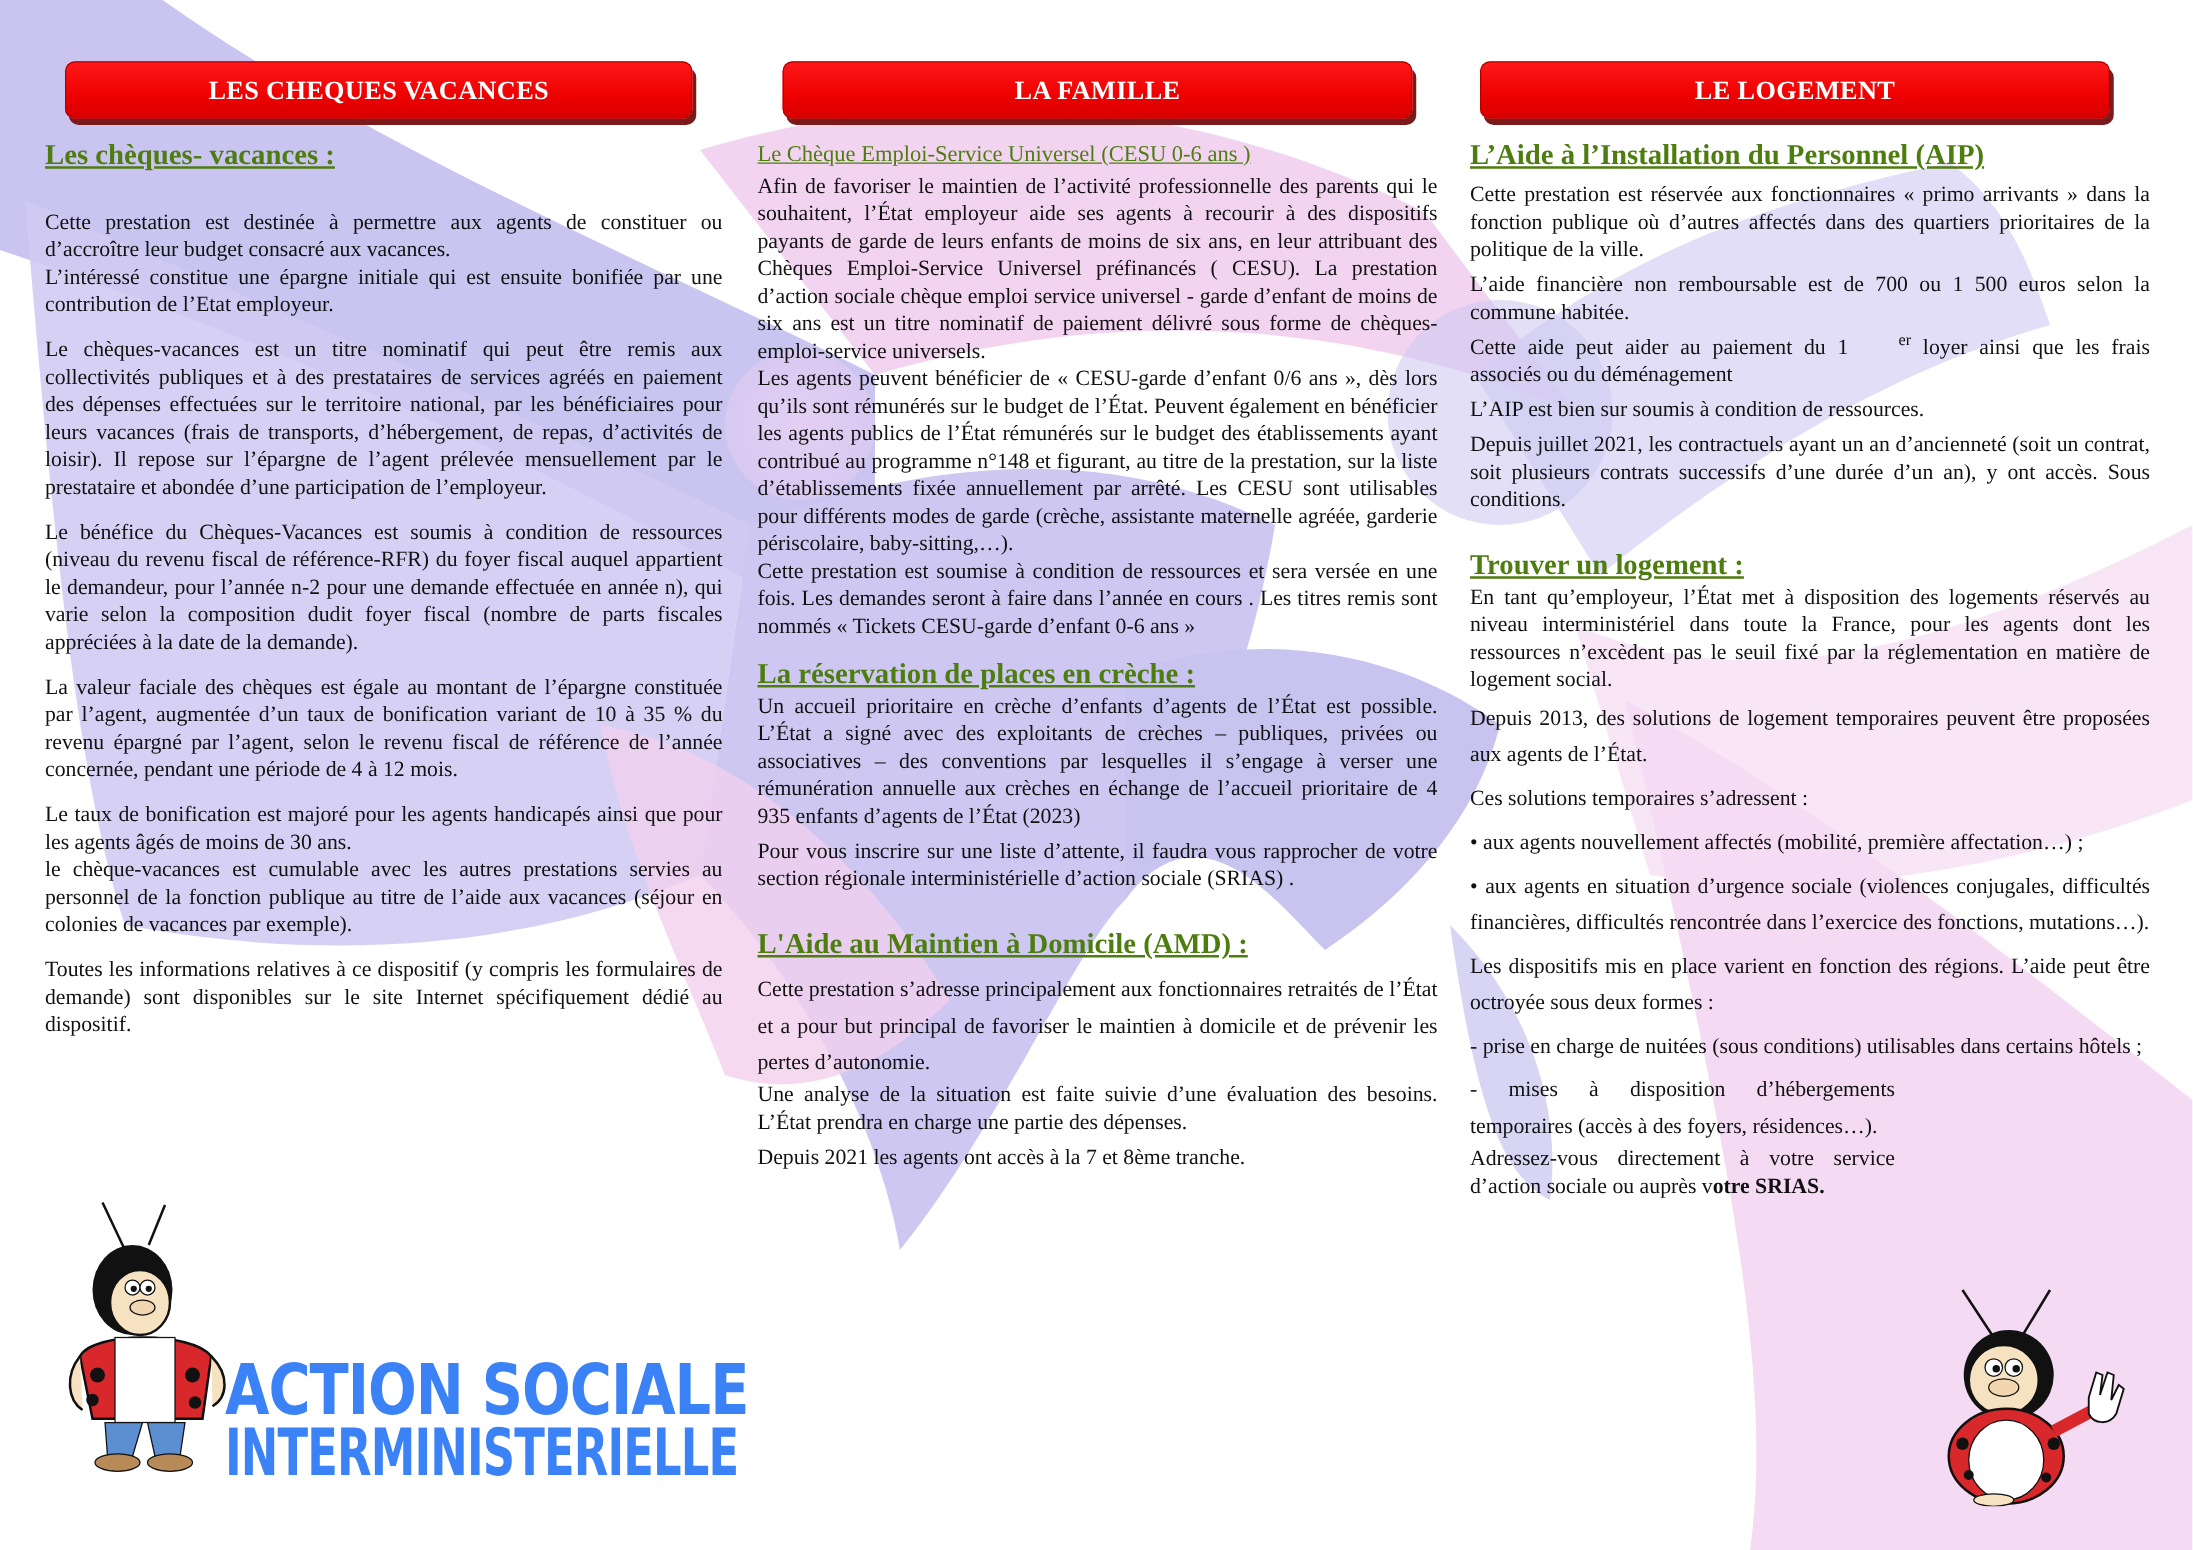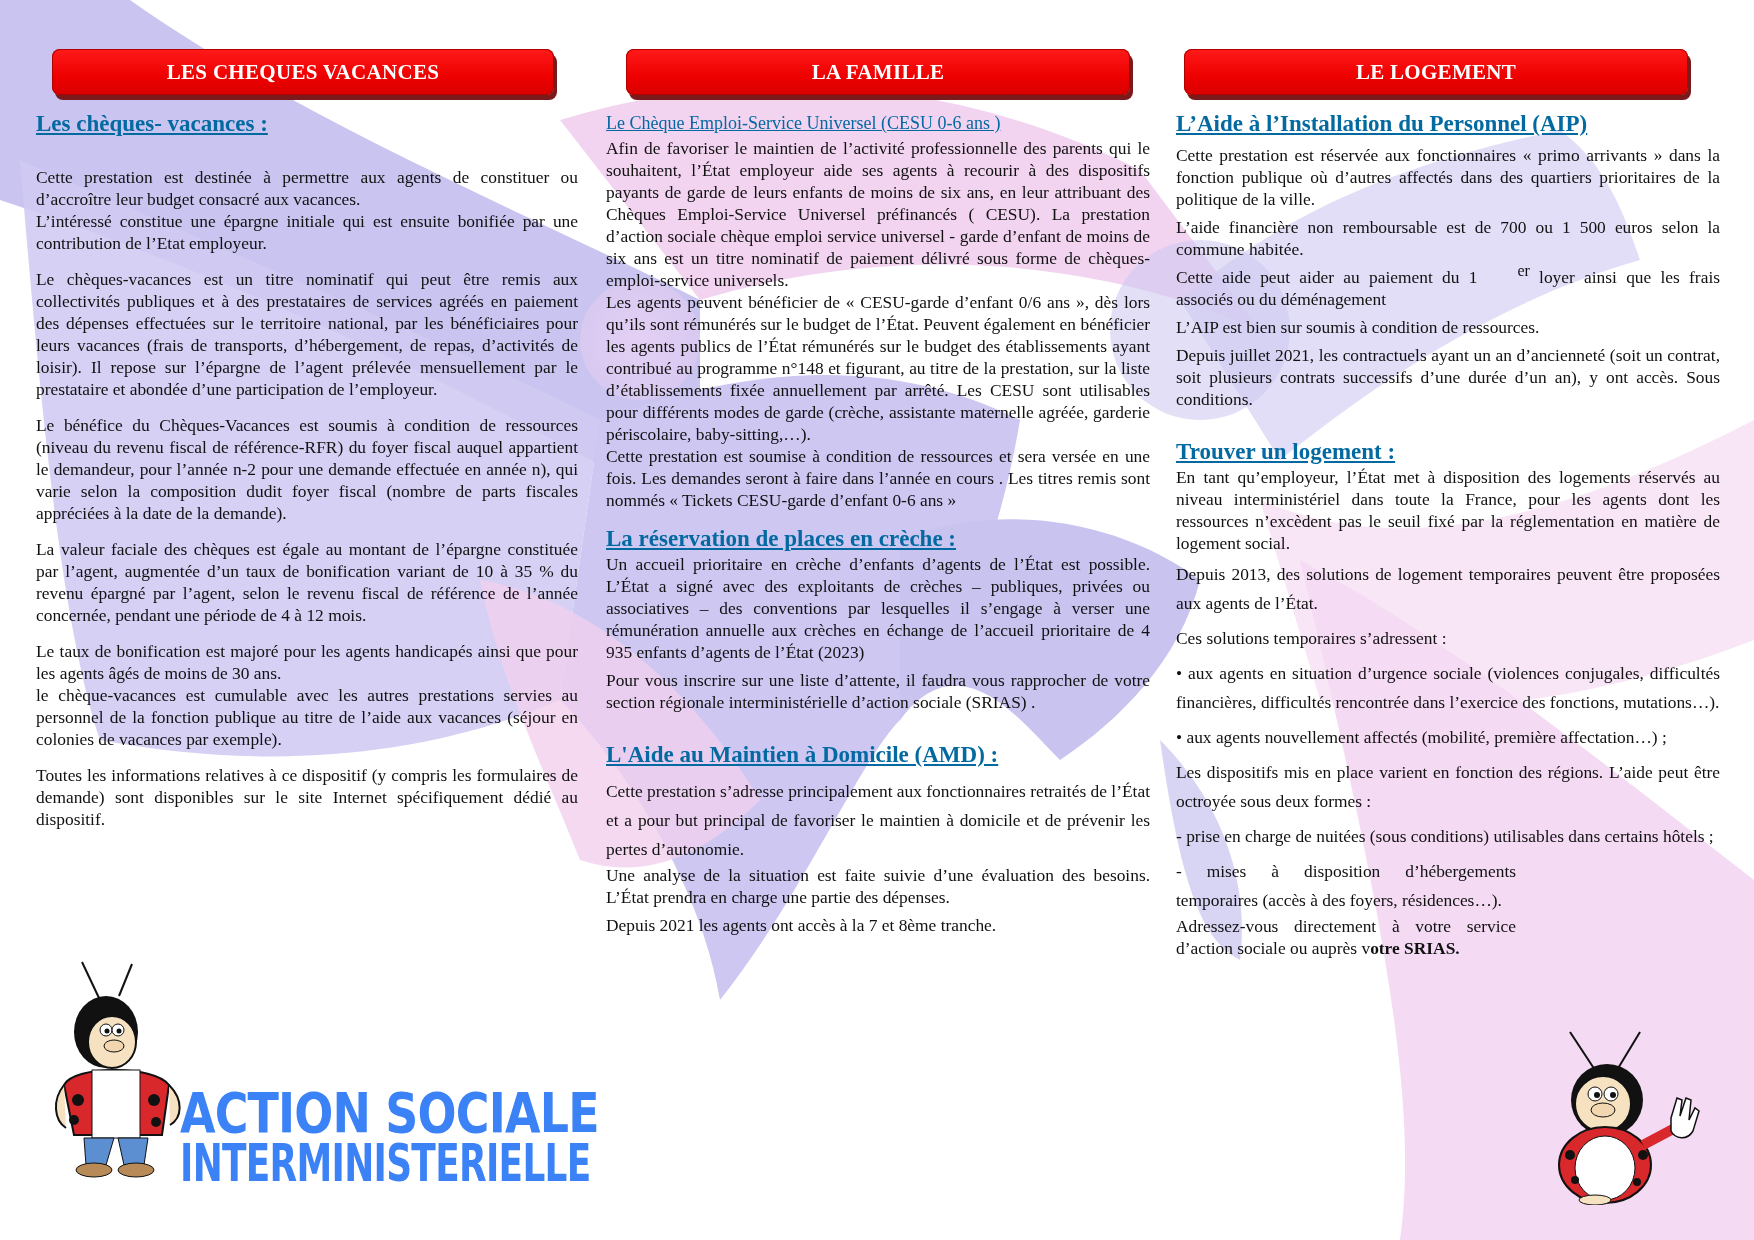--- a/index.html
+++ b/index.html
@@ -30,33 +30,33 @@
     .col-1 .banner { left: 16px; width: 502px; }
     .col-2 .banner { left: 20px; width: 504px; }
     .col-3 .banner { left: 8px; width: 504px; }
 
     .content { position: absolute; left: 0; right: 0; }
     .col-1 .content { top: 110px; }
     .col-2 .content { top: 109px; }
     .col-3 .content { top: 110px; }
 
     h2 {
-      margin: 0; color: #0369a1; font-weight: bold; text-decoration: underline;
+      margin: 0; color: #4d7c0f; font-weight: bold; text-decoration: underline;
       font-size: 23px; line-height: 28px;
     }
     .col-2 h2.first { font-size: 18px; font-weight: normal; }
     p {
       margin: 0; font-size: 17.4px; line-height: 22px; text-align: justify;
     }
     .gap-l { margin-top: 14px; }
     .gap-m { margin-top: 6px; }
     .gap-xl { margin-top: 28px; }
     .spaced p { line-height: 29px; }
     .strong { font-weight: bold; }
-    sup { font-size: 16px; line-height: 0; margin-left: 40px; }
+    sup { font-size: 13px; line-height: 0; margin-left: 40px; }
 
     .logo-block { position: absolute; left: 40px; top: 958px; width: 560px; height: 240px; }
     .logo-text {
       position: absolute; left: 140px; top: 130px;
       color: #3b82f6; font-family: "DejaVu Sans", sans-serif; font-weight: bold;
       line-height: 50px; letter-spacing: -1px;
     }
     .logo-text .l1 { font-size: 56px; display: block; transform: scaleX(0.82); transform-origin: left; }
     .logo-text .l2 { font-size: 52px; display: block; transform: scaleX(0.69); transform-origin: left; }
 
@@ -163,22 +163,22 @@
       <p class="gap-m">Cette prestation est réservée aux fonctionnaires « primo arrivants » dans la fonction publique où d’autres affectés dans des quartiers prioritaires de la politique de la ville.</p>
       <p class="gap-m">L’aide financière non remboursable est de 700 ou 1 500 euros selon la commune habitée.</p>
       <p class="gap-m"><span>Cette aide peut aider au paiement du 1</span><sup>er</sup><span> loyer ainsi que les frais associés ou du déménagement</span></p>
       <p class="gap-m">L’AIP est bien sur soumis à condition de ressources.</p>
       <p class="gap-m">Depuis juillet 2021, les contractuels ayant un an d’ancienneté (soit un contrat, soit plusieurs contrats successifs d’une durée d’un an), y ont accès. Sous conditions.</p>
       <h2 class="gap-xl">Trouver un logement :</h2>
       <p> En tant qu’employeur, l’État met à disposition des logements réservés au niveau interministériel dans toute la France, pour les agents dont les ressources n’excèdent pas le seuil fixé par la réglementation en matière de logement social.</p>
       <div class="spaced">
         <p class="gap-m">Depuis 2013, des solutions de logement temporaires peuvent être proposées aux agents de l’État.</p>
         <p class="gap-m">Ces solutions temporaires s’adressent :</p>
+        <p class="gap-m">• aux agents nouvellement affectés (mobilité, première affectation…) ;</p>
         <p class="gap-m">• aux agents en situation d’urgence sociale (violences conjugales, difficultés financières, difficultés  rencontrée dans l’exercice des fonctions, mutations…).</p>
-        <p class="gap-m">• aux agents nouvellement affectés (mobilité, première affectation…) ;</p>
         <p class="gap-m">Les dispositifs mis en place varient en fonction des régions. L’aide peut être octroyée sous deux formes :</p>
         <p class="gap-m">- prise en charge de nuitées (sous conditions) utilisables dans certains hôtels ;</p>
         <p class="gap-m narrow">- mises à disposition d’hébergements temporaires (accès à des foyers, résidences…).</p>
       </div>
       <p class="narrow"><span>Adressez-vous directement à votre service d’action sociale ou auprès v</span><span class="strong">otre SRIAS.</span></p>
     </div>
   </section>
 
   <svg class="mascot mascot-right" viewBox="0 0 180 175">
     <line x1="70" y1="40" x2="45" y2="2" stroke="#111" stroke-width="2"></line>

